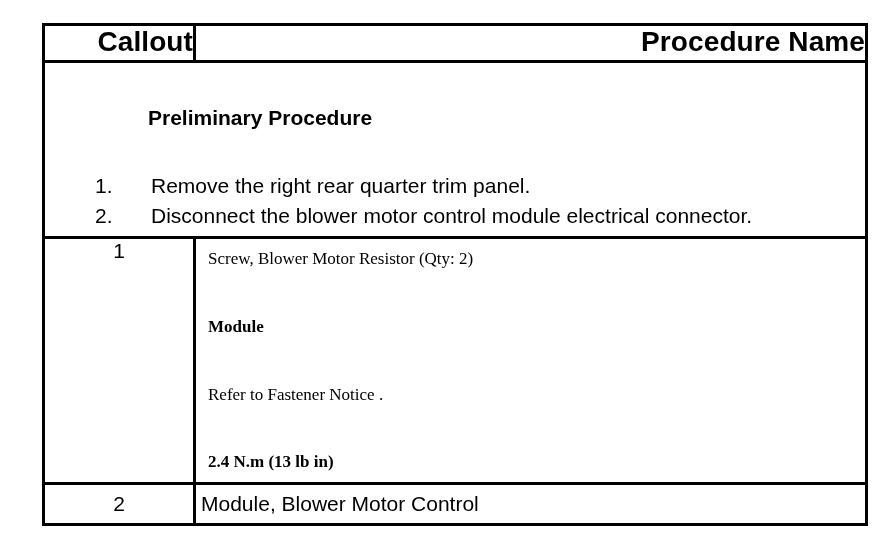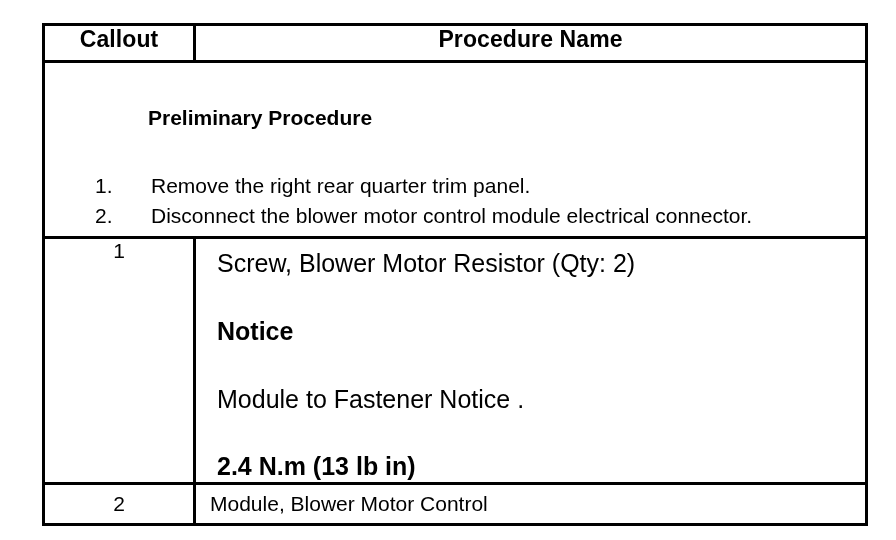--- a/index.html
+++ b/index.html
@@ -40,24 +40,24 @@
     background: #ffffff;
   }
 
   
   .col-callout { width: 151px; }
   .col-component { width: auto; }
 
   
   .hdr-cell {
     height: 34px;
-    text-align: center;
+    text-align: right;
     vertical-align: middle;
     font-weight: bold;
-    font-size: 23px;
+    font-size: 28px;
     letter-spacing: 0.1px;
   }
 
   
   .prelim-cell {
     height: 173px;
     position: relative;
     vertical-align: top;
     text-decoration: underline;
   }
@@ -113,33 +113,34 @@
     vertical-align: middle;
   }
 
   .comp-inner {
     position: relative;
     height: 100%;
     padding-left: 5px;
   }
   .comp-line {
     position: absolute;
-    left: 21px;
-    white-space: nowrap;
-    font-size: 25px;
+    left: 12px;
+    white-space: nowrap;
+    font-size: 17px;
+    font-family: Liberation Serif, serif;
   }
   .comp-line.bold { font-weight: bold; }
 
   .line-screw   { top: 10px;  }
   .line-notice  { top: 78px;  }
   .line-refer   { top: 146px; }
   .line-torque  { top: 213px; }
 
   .comp-single {
-    padding-left: 14px;
+    padding-left: 5px;
     font-size: 21px;
     line-height: 32px;
     white-space: nowrap;
   }
 </style>
 </head>
 <body>
 
 <div class="page">
 
@@ -174,22 +175,22 @@
 
           </div>
         </td>
       </tr>
 
       <tr class="row-tall">
         <td class="callout-cell">1</td>
         <td class="component-cell">
           <div class="comp-inner">
             <div class="comp-line line-screw">Screw, Blower Motor Resistor (Qty: 2)</div>
-            <div class="comp-line line-notice bold">Notice</div>
-            <div class="comp-line line-refer">Module to Fastener Notice .</div>
+            <div class="comp-line line-notice bold">Module</div>
+            <div class="comp-line line-refer">Refer to Fastener Notice .</div>
             <div class="comp-line line-torque bold">2.4 N.m (13 lb in)</div>
           </div>
         </td>
       </tr>
 
       <tr class="row-short">
         <td class="callout-cell">2</td>
         <td class="component-cell">
           <div class="comp-single">Module, Blower Motor Control</div>
         </td>

